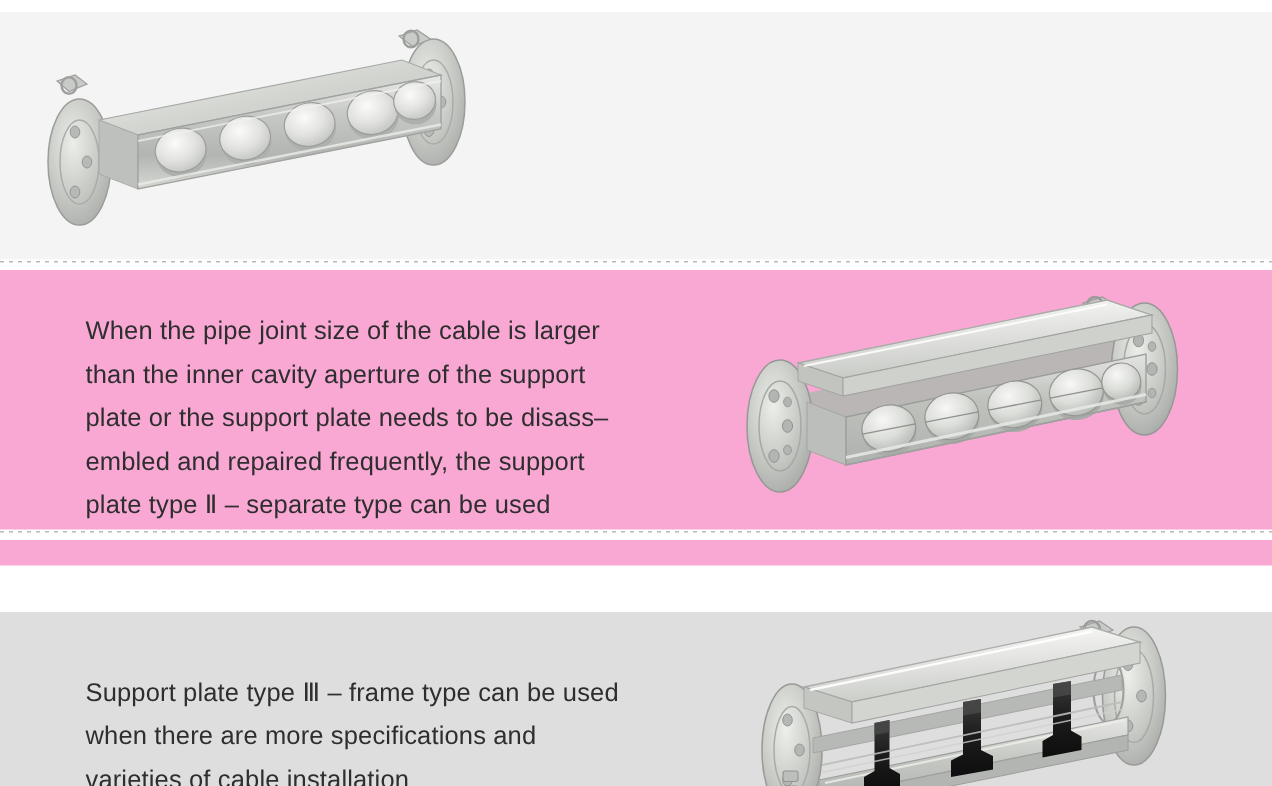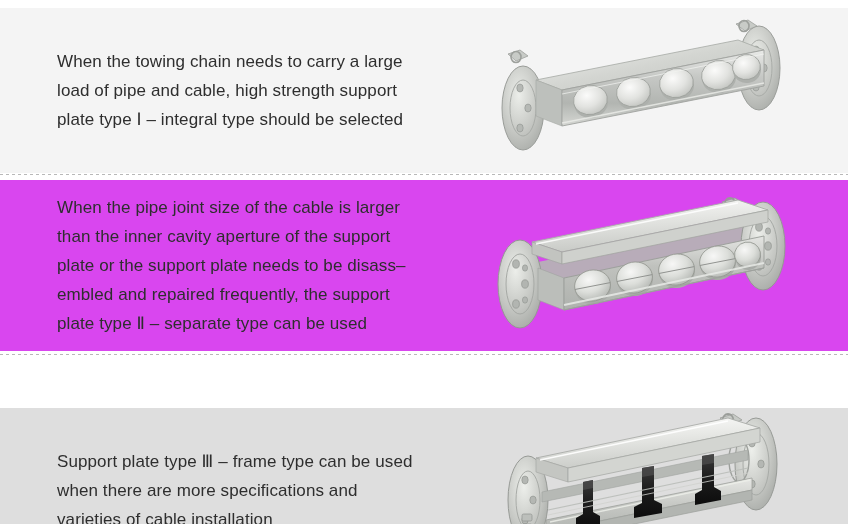--- a/index.html
+++ b/index.html
@@ -45,23 +45,20 @@
 
   
   .prod-svg { position:absolute; display:block; }
 </style>
 </head>
 <body>
 
 <div id="page">
 
   <div class="panel" id="p1" style="top:8px; height:165px; background:#f4f4f4;">
-    <div class="panel-text">When the towing chain needs to carry a large
-load of pipe and cable, high strength support
-plate type Ⅰ – integral type should be selected</div>
     <div class="panel-figure">
       <svg class="prod-svg" width="330" height="160" viewBox="0 0 330 160" style="left:8px; top:2px;">
         <defs>
           <linearGradient id="g1face" x1="0" y1="0" x2="0" y2="1">
             <stop offset="0%" stop-color="#e9eae8"></stop>
             <stop offset="35%" stop-color="#c6c8c5"></stop>
             <stop offset="70%" stop-color="#b2b5b1"></stop>
             <stop offset="100%" stop-color="#d6d8d4"></stop>
           </linearGradient>
           <linearGradient id="g1top" x1="0" y1="0" x2="1" y2="1">
@@ -134,21 +131,21 @@
 
         <path d="M84,113 L286,73" stroke="#eceeea" stroke-width="1.6" opacity="0.8" fill="none"></path>
         <path d="M84,84 L286,44" stroke="#f2f3f1" stroke-width="1.2" opacity="0.7" fill="none"></path>
       </svg>
     </div>
   </div>
 
   <div class="gap-strip" style="top:173px; height:7px;"></div>
   <div class="divider" style="top:174px;"></div>
 
-  <div class="panel" id="p2" style="top:180px; height:171px; background:#d946ef;">
+  <div class="panel" id="p2" style="top:180px; height:197px; background:#f9a8d4;">
     <div class="panel-text">When the pipe joint size of the cable is larger
 than the inner cavity aperture of the support
 plate or the support plate needs to be disass–
 embled and repaired frequently, the support
 plate type Ⅱ – separate type can be used</div>
     <div class="panel-figure">
       <svg class="prod-svg" width="336" height="168" viewBox="0 0 336 168" style="left:6px; top:4px;">
         <defs>
           <linearGradient id="g2cover" x1="0" y1="0" x2="0.2" y2="1">
             <stop offset="0%" stop-color="#fbfbfa"></stop>

